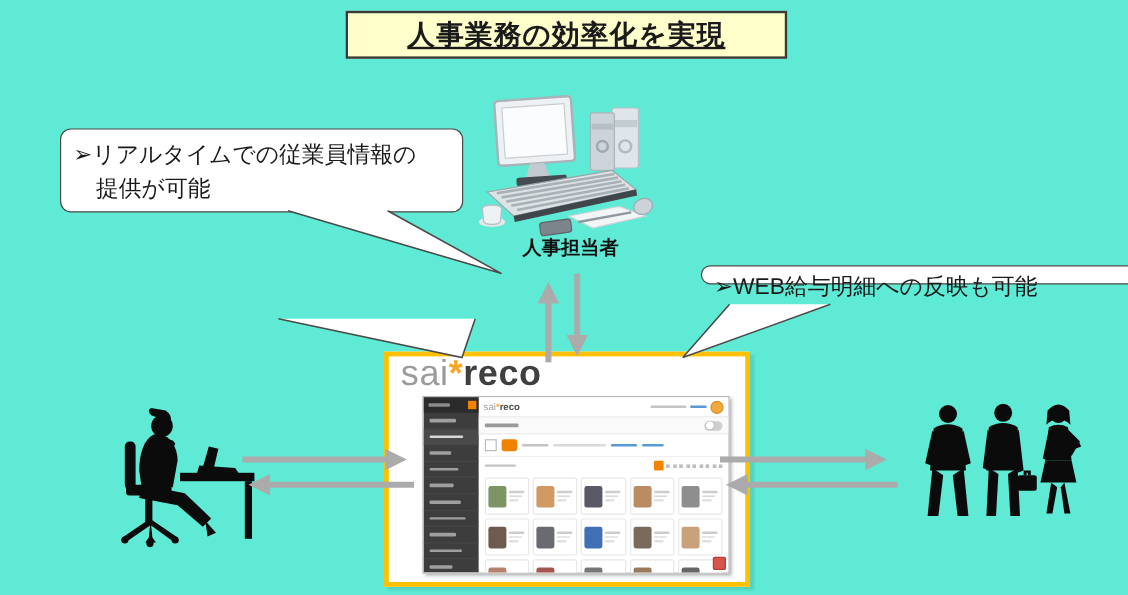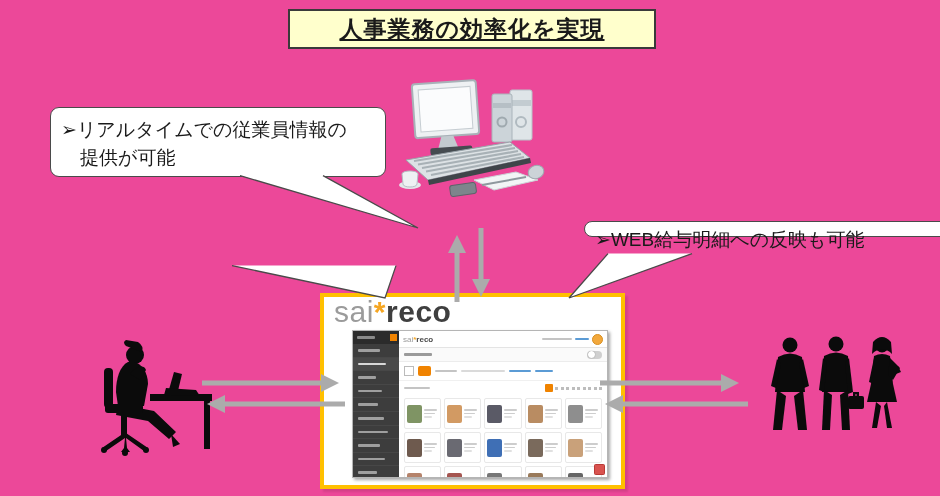--- a/index.html
+++ b/index.html
@@ -1,16 +1,16 @@
 <!DOCTYPE html>
 <html><head>
 <meta charset="utf-8">
 <style>
   html,body{margin:0;padding:0;background:#fff;}
-  .canvas{position:relative;width:940px;height:496px;background:#ec4899;overflow:hidden;
+  .canvas{position:relative;width:940px;height:496px;background:#5eead4;overflow:hidden;
           font-family:"Liberation Sans","DejaVu Sans",sans-serif;color:#1a1a1a;}
 
   
   .title-box{position:absolute;left:288px;top:9px;width:368px;height:40px;
              background:#FFFFCC;border:2px solid #3a3a3a;box-sizing:border-box;
              display:flex;align-items:center;justify-content:center;}
   .title-box span{font-size:23px;font-weight:bold;text-decoration:underline;letter-spacing:1px;}
 
   
   .callout{position:absolute;background:#fff;border:1.4px solid #4a4a4a;border-radius:9px;
@@ -123,20 +123,21 @@
       <path d="M16 85 L114 69 M20 88.5 L117 72 M24 92 L120 75 M28 95.5 L123 78 M33 99 L126 81" stroke="#a8b1b6" stroke-width="2.2" fill="none"></path>
     </g>
     <ellipse cx="138" cy="96" rx="8" ry="6.5" fill="#ccd3d8" stroke="#a0aab0" transform="rotate(-20 138 96)"></ellipse>
     <g>
       <ellipse cx="12" cy="109" rx="11" ry="4" fill="#e3e8ea"></ellipse>
       <path d="M4 98 C4 94 20 94 20 98 L19 108 C19 112 5 112 5 108 Z" fill="#eef1f3" stroke="#b5bec4"></path>
     </g>
     <path d="M84 109 L128 101" stroke="#8e989e" stroke-width="2"></path>
     <rect x="52" y="108" width="26" height="11" rx="2.5" transform="rotate(-8 65 113)" fill="#7d858c" stroke="#5c646a"></rect>
   </svg>
+  <div class="actor-label lbl-hr">人事担当者</div>
 
   <svg class="icon-abs" style="left:78px;top:340px" width="142" height="118" viewBox="0 0 142 118">
     <g fill="#0b0b0b">
       <circle cx="57" cy="15" r="9"></circle>
       <path d="M48 6 Q44 2 48 0 L60 2 Q66 6 64 12 Z"></path>
       <path d="M50 22 C42 26 38 38 38 52 L40 66 L66 66 L70 44 C70 32 63 23 56 22 Z"></path>
       <path d="M52 34 C58 26 66 24 68 30 L62 40 Z"></path>
       <path d="M40 64 L76 71 L98 92 L91 99 L70 81 L38 75 Z"></path>
       <path d="M93 94 L102 104 L95 107 Z"></path>
       <rect x="26" y="28" width="9" height="40" rx="4"></rect>

